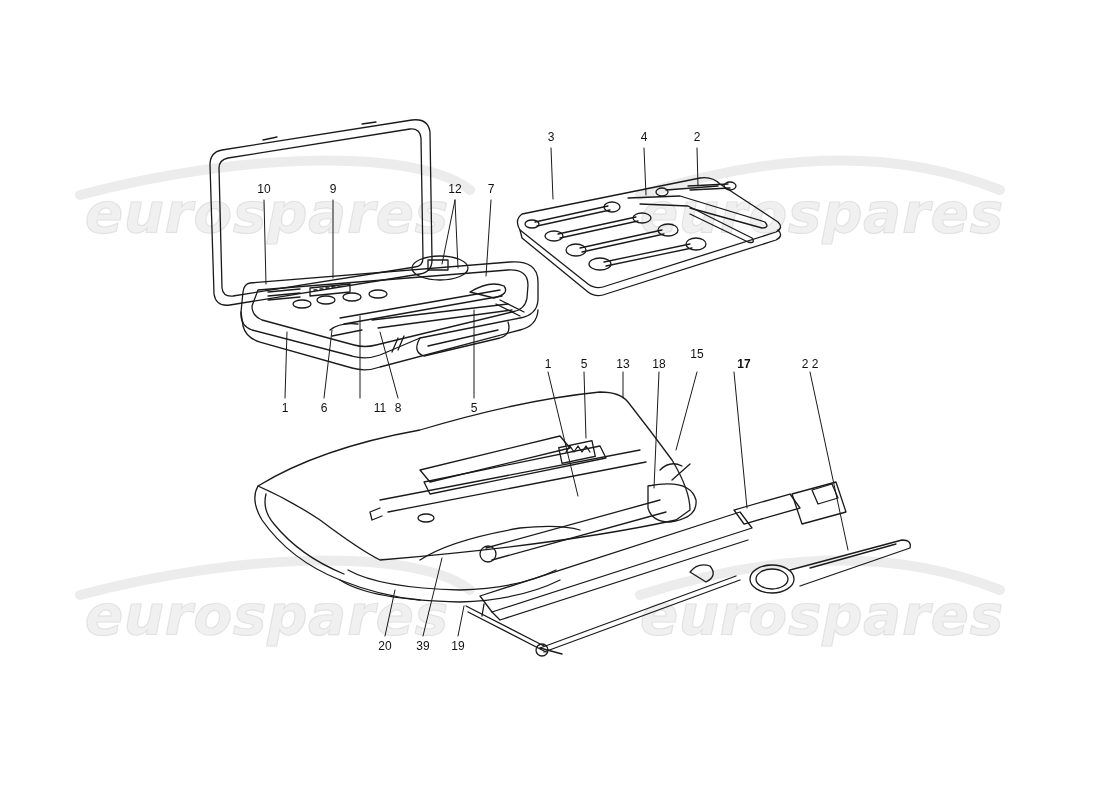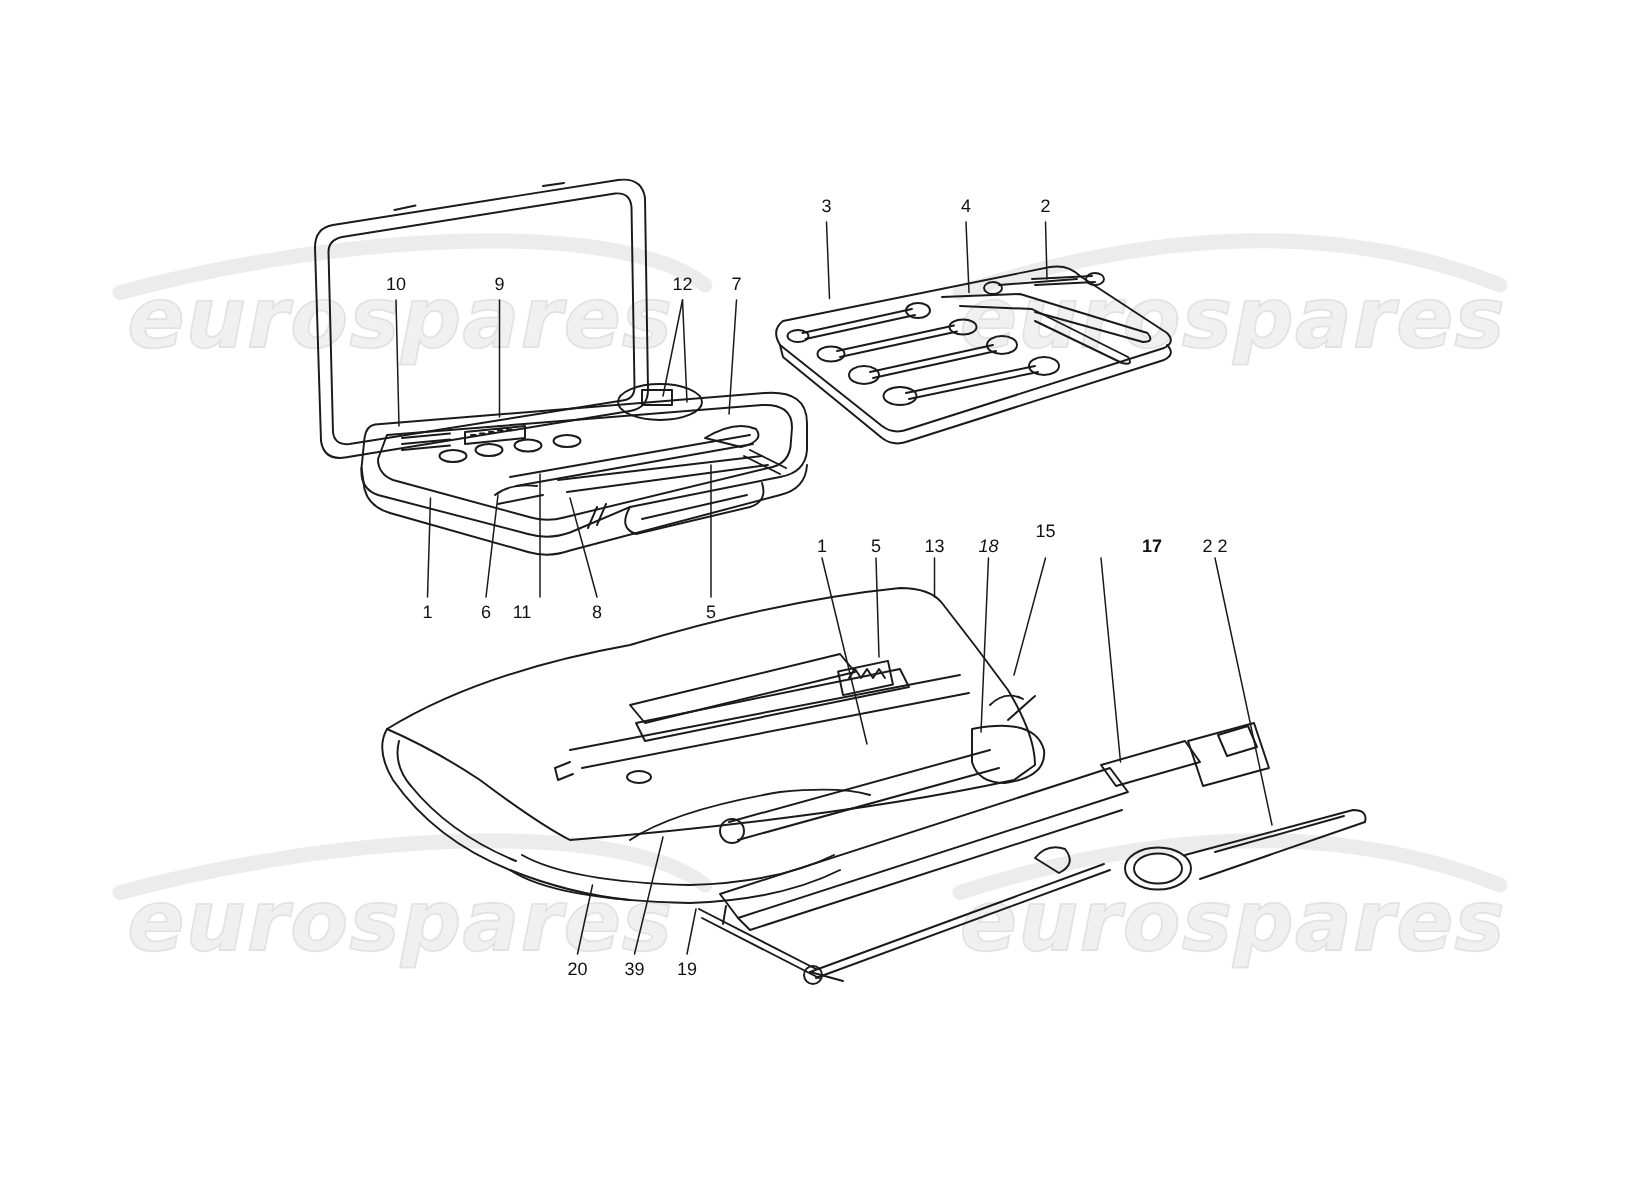--- a/index.html
+++ b/index.html
@@ -162,26 +162,26 @@
   <div class="callout" style="left:285px;top:402px;">1</div>
   <div class="callout" style="left:697px;top:131px;">2</div>
   <div class="callout" style="left:551px;top:131px;">3</div>
   <div class="callout" style="left:644px;top:131px;">4</div>
   <div class="callout" style="left:474px;top:402px;">5</div>
   <div class="callout" style="left:324px;top:402px;">6</div>
   <div class="callout" style="left:491px;top:183px;">7</div>
   <div class="callout" style="left:398px;top:402px;">8</div>
   <div class="callout" style="left:333px;top:183px;">9</div>
   <div class="callout" style="left:264px;top:183px;">10</div>
-  <div class="callout" style="left:348px;top:402px;">11</div>
+  <div class="callout" style="left:380px;top:402px;">11</div>
   <div class="callout" style="left:455px;top:183px;">12</div>
   <div class="callout" style="left:623px;top:358px;">13</div>
   <div class="callout" style="left:584px;top:358px;">5</div>
   <div class="callout" style="left:697px;top:348px;">15</div>
   <div class="callout" style="left:548px;top:358px;">1</div>
-  <div class="callout" style="left:768px;top:358px;font-weight:bold;">17</div>
-  <div class="callout" style="left:659px;top:358px;font-style:italic;">18</div>
+  <div class="callout" style="left:744px;top:358px;font-weight:bold;">17</div>
+  <div class="callout" style="left:659px;top:358px;">18</div>
   <div class="callout" style="left:458px;top:640px;">19</div>
   <div class="callout" style="left:385px;top:640px;">20</div>
   <div class="callout" style="left:423px;top:640px;">39</div>
   <div class="callout" style="left:810px;top:358px;">2 2</div>
 
 </div>
 
 </body></html>

